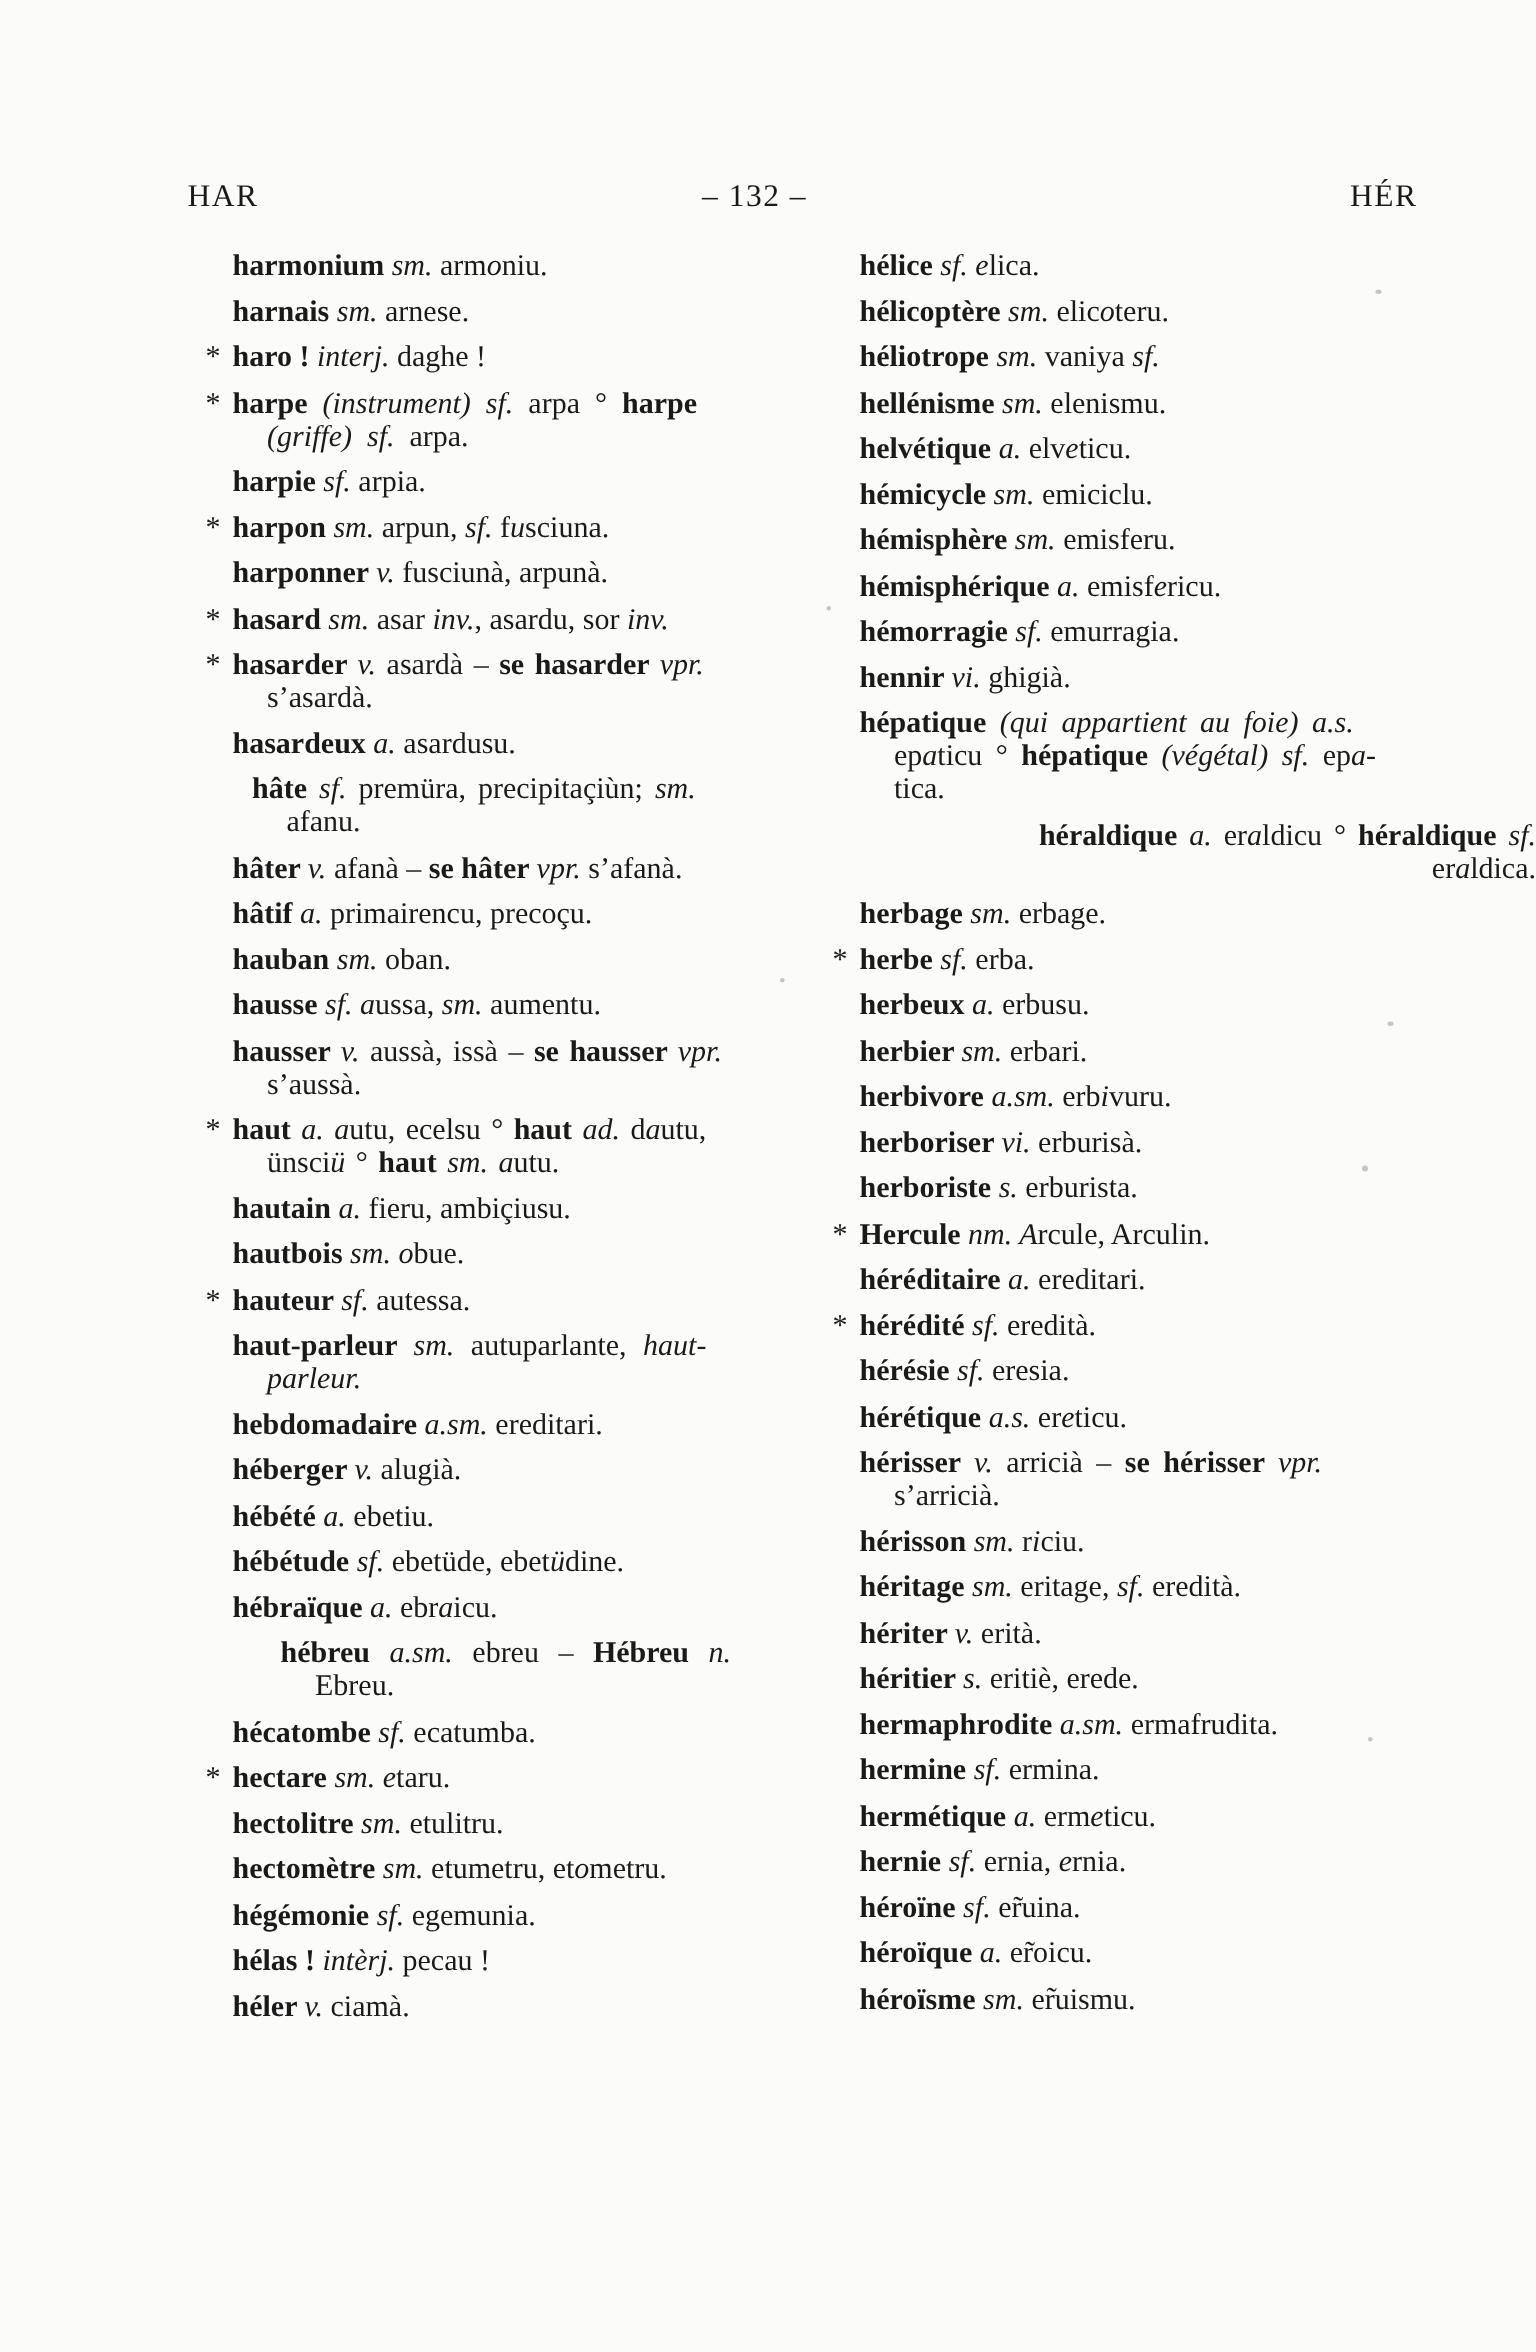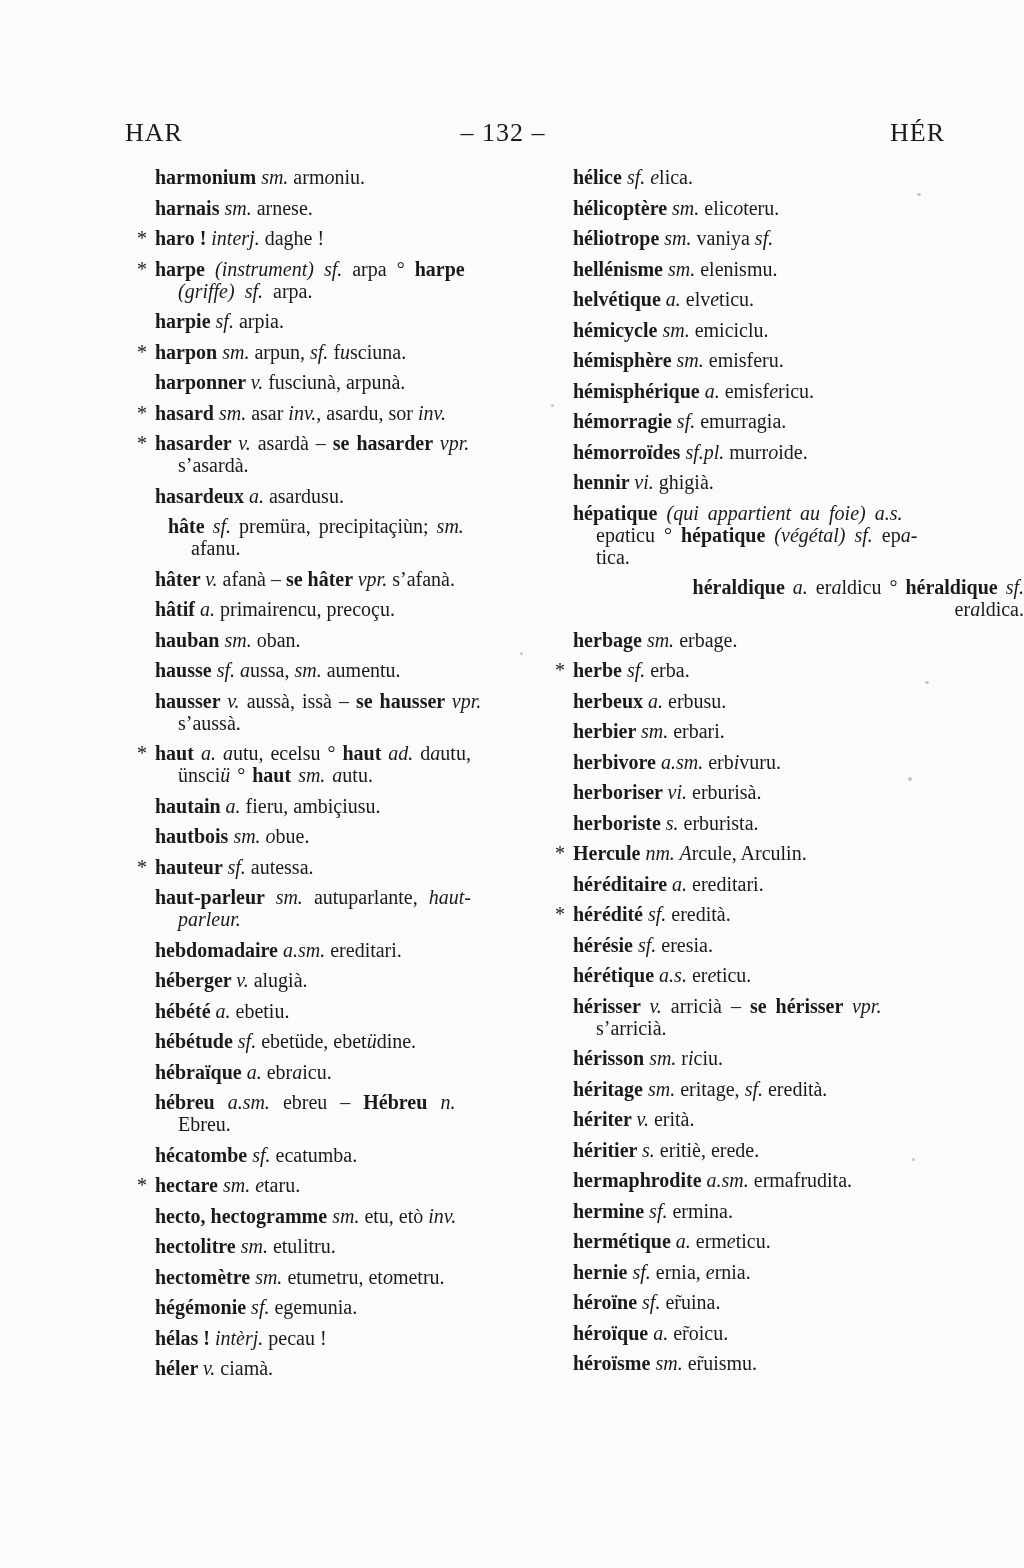--- a/index.html
+++ b/index.html
@@ -5,21 +5,21 @@
   html,body{margin:0;padding:0;}
   body{
     width:1024px;height:1568px;
     background:#fbfbf9;
     color:#1a1a1a;
     font-family:"Liberation Serif","DejaVu Serif",serif;
     position:relative;
     overflow:hidden;
   }
   .page{position:absolute;inset:0;}
-  .page-header{position:absolute;top:118px;left:0;width:1024px;height:30px;font-size:26px;}
+  .page-header{position:absolute;top:118px;left:0;width:1024px;height:30px;font-size:21px;}
   .guide-left{position:absolute;left:125px;top:0;letter-spacing:1px;}
   .page-num{position:absolute;left:503px;top:0;transform:translateX(-50%);letter-spacing:1px;}
   .guide-right{position:absolute;right:79px;top:0;letter-spacing:1px;}
   .columns{position:absolute;left:155px;top:166px;display:flex;align-items:flex-start;}
   .column{flex:none;}
   .col-0{width:400px;}
   .col-1{width:451px;margin-left:18px;}
   .entry{
     position:relative;
     padding-left:23px;
@@ -72,41 +72,39 @@
         <div class="entry" style="word-spacing: 2px;"><span class="star">*</span><span class="s-b">haut </span><span class="s-i">a. </span><span class="s-i">a</span><span class="s-r">utu, ecelsu ° </span><span class="s-b">haut </span><span class="s-i">ad. </span><span class="s-r">d</span><span class="s-i">a</span><span class="s-r">utu,</span><br><span class="s-r">ünsci</span><span class="s-i">ü</span><span class="s-r"> ° </span><span class="s-b">haut </span><span class="s-i">sm. </span><span class="s-i">a</span><span class="s-r">utu.</span></div>
         <div class="entry"><span class="s-b">hautain </span><span class="s-i">a. </span><span class="s-r">fieru, ambiçiusu.</span></div>
         <div class="entry"><span class="s-b">hautbois </span><span class="s-i">sm. </span><span class="s-i">o</span><span class="s-r">bue.</span></div>
         <div class="entry"><span class="star">*</span><span class="s-b">hauteur </span><span class="s-i">sf. </span><span class="s-r">autessa.</span></div>
         <div class="entry" style="word-spacing: 6px;"><span class="s-b">haut-parleur </span><span class="s-i">sm. </span><span class="s-r">autuparlante, </span><span class="s-i">haut-</span><br><span class="s-i">parleur.</span></div>
         <div class="entry"><span class="s-b">hebdomadaire </span><span class="s-i">a.sm. </span><span class="s-r">ereditari.</span></div>
         <div class="entry"><span class="s-b">héberger </span><span class="s-i">v. </span><span class="s-r">alugià.</span></div>
         <div class="entry"><span class="s-b">hébété </span><span class="s-i">a. </span><span class="s-r">ebetiu.</span></div>
         <div class="entry"><span class="s-b">hébétude </span><span class="s-i">sf. </span><span class="s-r">ebetüde, ebet</span><span class="s-i">ü</span><span class="s-r">dine.</span></div>
         <div class="entry"><span class="s-b">hébraïque </span><span class="s-i">a. </span><span class="s-r">ebr</span><span class="s-i">a</span><span class="s-r">icu.</span></div>
-        <div class="entry" style="word-spacing: 8px;"><span class="s-b">hébreu </span><span class="s-i">a.sm. </span><span class="s-r">ebreu – </span><span class="s-b">Hébreu </span><span class="s-i">n.</span><br><span class="s-r">Ebreu.</span></div>
+        <div class="entry" style="word-spacing: 8px; margin-left: 32px;"><span class="s-b">hébreu </span><span class="s-i">a.sm. </span><span class="s-r">ebreu – </span><span class="s-b">Hébreu </span><span class="s-i">n.</span><br><span class="s-r">Ebreu.</span></div>
         <div class="entry"><span class="s-b">hécatombe </span><span class="s-i">sf. </span><span class="s-r">ecatumba.</span></div>
         <div class="entry"><span class="star">*</span><span class="s-b">hectare </span><span class="s-i">sm. </span><span class="s-i">e</span><span class="s-r">taru.</span></div>
-        <div class="entry"><span class="s-b">hecto, hectogramme </span><span class="s-i">sm. </span><span class="s-r">etu, etò </span><span class="s-i">inv.</span></div>
         <div class="entry"><span class="s-b">hectolitre </span><span class="s-i">sm. </span><span class="s-r">etulitru.</span></div>
         <div class="entry"><span class="s-b">hectomètre </span><span class="s-i">sm. </span><span class="s-r">etumetru, et</span><span class="s-i">o</span><span class="s-r">metru.</span></div>
         <div class="entry"><span class="s-b">hégémonie </span><span class="s-i">sf. </span><span class="s-r">egemunia.</span></div>
         <div class="entry"><span class="s-b">hélas ! </span><span class="s-i">intèrj. </span><span class="s-r">pecau !</span></div>
         <div class="entry"><span class="s-b">héler </span><span class="s-i">v. </span><span class="s-r">ciamà.</span></div>
       </section>
     <section class="column col-1">
         <div class="entry"><span class="s-b">hélice </span><span class="s-i">sf. </span><span class="s-i">e</span><span class="s-r">lica.</span></div>
         <div class="entry"><span class="s-b">hélicoptère </span><span class="s-i">sm. </span><span class="s-r">elic</span><span class="s-i">o</span><span class="s-r">teru.</span></div>
         <div class="entry"><span class="s-b">héliotrope </span><span class="s-i">sm. </span><span class="s-r">vaniya </span><span class="s-i">sf.</span></div>
         <div class="entry"><span class="s-b">hellénisme </span><span class="s-i">sm. </span><span class="s-r">elenismu.</span></div>
         <div class="entry"><span class="s-b">helvétique </span><span class="s-i">a. </span><span class="s-r">elv</span><span class="s-i">e</span><span class="s-r">ticu.</span></div>
         <div class="entry"><span class="s-b">hémicycle </span><span class="s-i">sm. </span><span class="s-r">emiciclu.</span></div>
         <div class="entry"><span class="s-b">hémisphère </span><span class="s-i">sm. </span><span class="s-r">emisferu.</span></div>
         <div class="entry"><span class="s-b">hémisphérique </span><span class="s-i">a. </span><span class="s-r">emisf</span><span class="s-i">e</span><span class="s-r">ricu.</span></div>
         <div class="entry"><span class="s-b">hémorragie </span><span class="s-i">sf. </span><span class="s-r">emurragia.</span></div>
-        <div class="entry"><span class="s-b">hémorroïdes </span><span class="s-i">sf.pl. </span><span class="s-r">murr</span><span class="s-i">o</span><span class="s-r">ide.</span></div>
         <div class="entry"><span class="s-b">hennir </span><span class="s-i">vi. </span><span class="s-r">ghigià.</span></div>
         <div class="entry" style="word-spacing: 4px;"><span class="s-b">hépatique </span><span class="s-i">(qui appartient au foie) a.s.</span><br><span class="s-r">ep</span><span class="s-i">a</span><span class="s-r">ticu ° </span><span class="s-b">hépatique </span><span class="s-i">(végétal) </span><span class="s-i">sf. </span><span class="s-r">ep</span><span class="s-i">a</span><span class="s-r">-</span><br><span class="s-r">tica.</span></div>
         <div class="entry" style="word-spacing: 3px; text-align: right;"><span class="s-b">héraldique </span><span class="s-i">a. </span><span class="s-r">er</span><span class="s-i">a</span><span class="s-r">ldicu ° </span><span class="s-b">héraldique </span><span class="s-i">sf.</span><br><span class="s-r">er</span><span class="s-i">a</span><span class="s-r">ldica.</span></div>
         <div class="entry"><span class="s-b">herbage </span><span class="s-i">sm. </span><span class="s-r">erbage.</span></div>
         <div class="entry"><span class="star">*</span><span class="s-b">herbe </span><span class="s-i">sf. </span><span class="s-r">erba.</span></div>
         <div class="entry"><span class="s-b">herbeux </span><span class="s-i">a. </span><span class="s-r">erbusu.</span></div>
         <div class="entry"><span class="s-b">herbier </span><span class="s-i">sm. </span><span class="s-r">erbari.</span></div>
         <div class="entry"><span class="s-b">herbivore </span><span class="s-i">a.sm. </span><span class="s-r">erb</span><span class="s-i">i</span><span class="s-r">vuru.</span></div>
         <div class="entry"><span class="s-b">herboriser </span><span class="s-i">vi. </span><span class="s-r">erburisà.</span></div>
         <div class="entry"><span class="s-b">herboriste </span><span class="s-i">s. </span><span class="s-r">erburista.</span></div>

